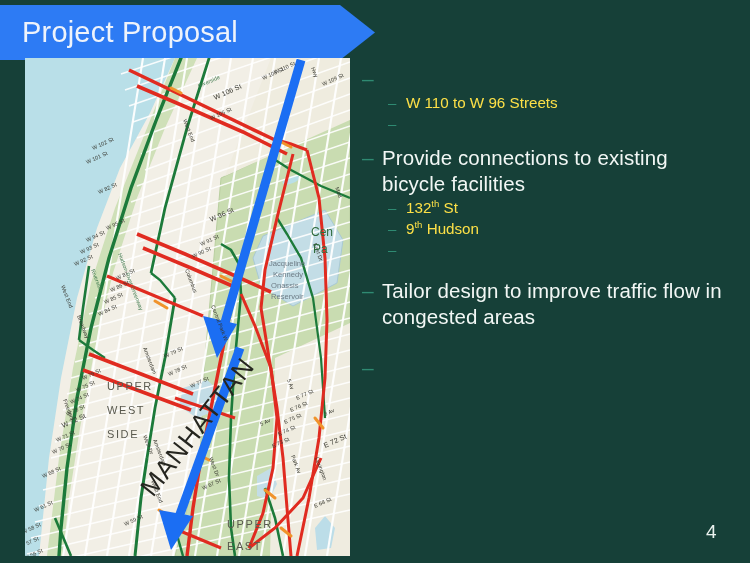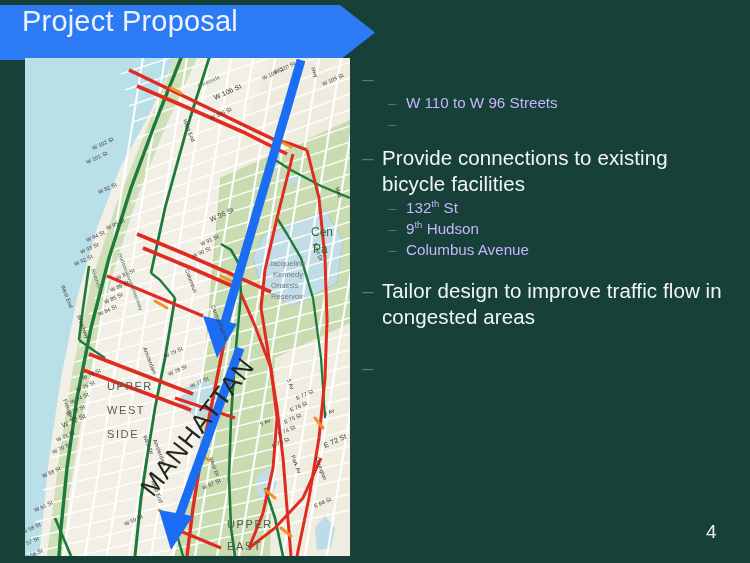--- a/index.html
+++ b/index.html
@@ -9,21 +9,21 @@
     font-family:"Liberation Sans", sans-serif;
     position:relative;
   }
   .slide{position:absolute;inset:0;background:#164038;}
 
   
   .title-banner{
     position:absolute;left:0;top:5px;width:375px;height:55px;
     background:#2d7bf4;
     clip-path:polygon(0 0, 340px 0, 375px 50%, 340px 100%, 0 100%);
-    display:flex;
+    display:flex;align-items:center;
   }
   .title-text{
     color:#eef3fb;font-size:29px;font-weight:400;letter-spacing:0.2px;
     padding-left:22px;white-space:nowrap;
   }
 
   
   .map-wrap{
     position:absolute;left:25px;top:58px;width:325px;height:498px;
     overflow:hidden;background:#f2efe6;
@@ -51,21 +51,21 @@
   .bullet .btxt{
     color:#f2f7f5;font-size:20.5px;line-height:25.5px;font-weight:400;
     letter-spacing:0.1px;max-width:340px;
   }
   .group{margin-bottom:11px;}
   .sub{display:flex;margin-left:26px;margin-top:1px;}
   .sub .dash{
     color:#2f8a72;font-size:15px;line-height:20px;width:18px;flex:0 0 18px;
   }
   .sub .btxt{
-    color:#c4b5fd;font-size:15.2px;line-height:20px;font-weight:400;
+    color:#fde047;font-size:15.2px;line-height:20px;font-weight:400;
   }
   sup{font-size:0.63em;vertical-align:super;line-height:0;}
 
   .slide-number{
     position:absolute;left:706px;top:521px;
     color:#eaf2ef;font-size:19px;
   }
   .bottom-strip{
     position:absolute;left:0;top:556px;width:750px;height:7px;background:#164038;
   }
@@ -329,21 +329,20 @@
       <div class="sub">
         <span class="dash">–</span>
         <span class="btxt"><span>132</span><sup>th</sup><span> St</span></span>
       </div>
       <div class="sub">
         <span class="dash">–</span>
         <span class="btxt"><span>9</span><sup>th</sup><span> Hudson</span></span>
       </div>
       <div class="sub">
         <span class="dash">–</span>
-        <span class="btxt"><span>Columbus Avenue</span><sup></sup><span></span></span>
       </div>
     </div>
 
     <div class="group" style="margin-top:18px;margin-bottom:26px;">
       <div class="bullet">
         <span class="dash">–</span>
         <span class="btxt">Tailor design to improve traffic flow in congested areas</span>
       </div>
     </div>
 

